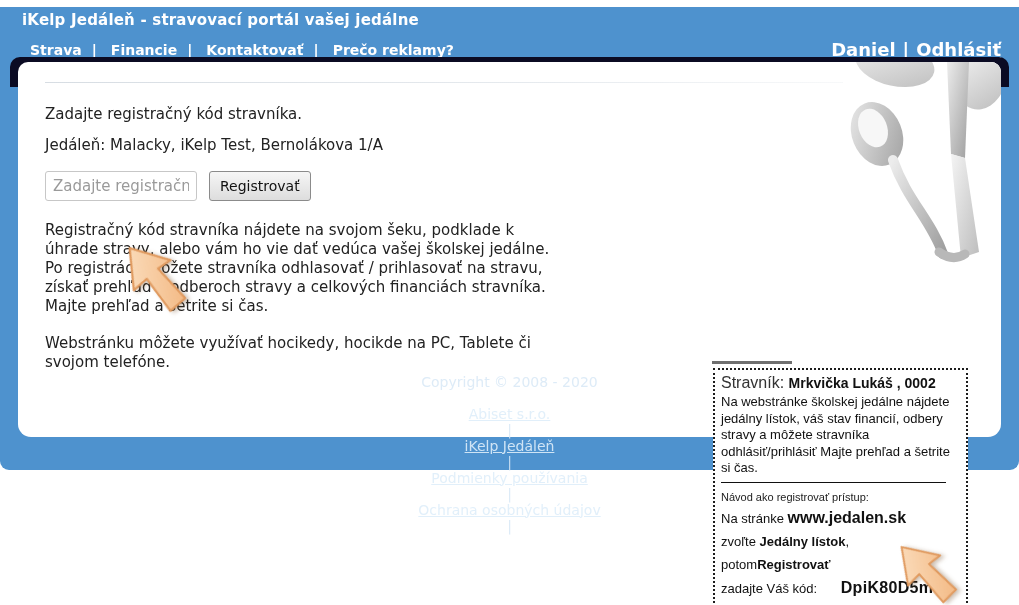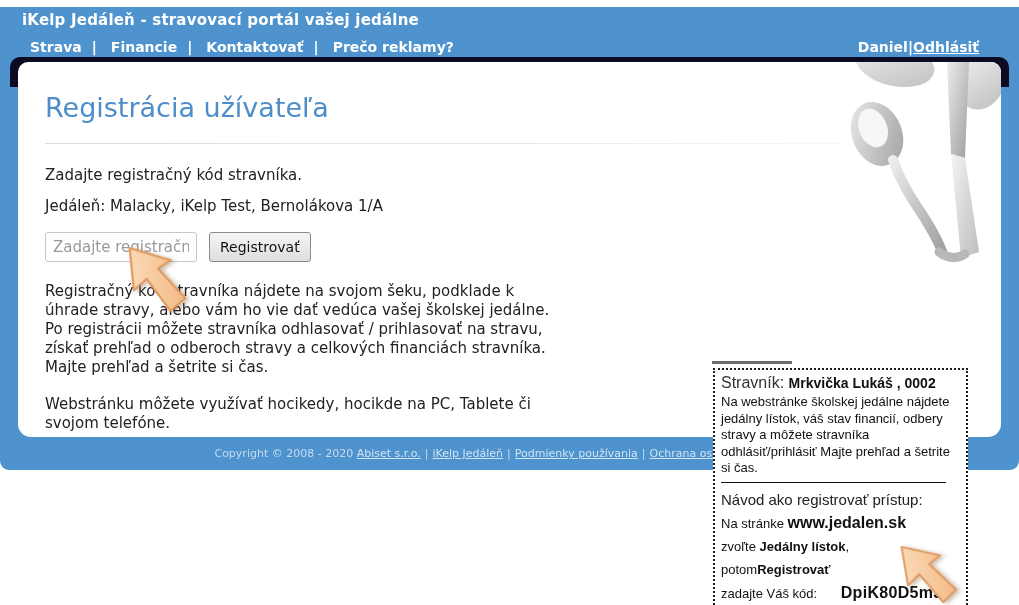--- a/index.html
+++ b/index.html
@@ -4,25 +4,25 @@
 <style>
   * { margin:0; padding:0; box-sizing:border-box; }
   html,body { background:#fff; }
   body { font-family:"DejaVu Sans","Liberation Sans",sans-serif; }
   .page { position:relative; width:1019px; height:605px; background:#fff; overflow:hidden; }
 
   
   .blue-shell { position:absolute; top:7px; left:0; width:1019px; height:463px;
                 background:#4e92ce; border-radius:0 0 9px 9px; }
   .site-title { padding:4px 0 0 22px; color:#fff; font-size:15px; font-weight:bold; letter-spacing:.2px; }
-  .nav-row { display:flex; justify-content:space-between; align-items:center; padding:10px 40px 0 30px; }
+  .nav-row { display:flex; justify-content:space-between; align-items:center; padding:10px 18px 0 30px; }
   .nav-left { display:flex; gap:10px; align-items:center; }
   .nav-item { color:#fff; font-size:14px; font-weight:bold; cursor:pointer; text-decoration:none; }
   .nav-sep { color:#fff; font-size:14px; font-weight:bold; margin-right:4px; }
-  .user-area { color:#fff; font-size:14px; font-weight:bold; display:flex; }
+  .user-area { color:#fff; font-size:18px; font-weight:bold; display:flex; gap:7px; }
   .logout-link { color:#fff; text-decoration:underline; cursor:pointer; }
 
   
   .dark-band { position:absolute; top:50px; left:10px; right:10px; height:30px;
                background:#0b0b23; border-radius:10px 10px 0 0; }
   .white-box { position:absolute; top:55px; left:18px; width:983px; height:375px;
                background:#fff; border-radius:10px 10px 13px 13px; overflow:hidden; }
 
   .page-title { margin:30px 0 0 27px; color:#4d8dc9; font-size:27px; font-weight:400; }
   .title-divider { height:1px; margin:20px 20px 0 27px;
@@ -40,35 +40,35 @@
                   border-radius:3px; cursor:pointer; }
   .para1 { margin:20px 0 0 27px; width:512px; }
   .para2 { margin:18px 0 0 27px; width:512px; }
 
   
   .cutlery { position:absolute; top:0; right:0; width:158px; height:212px; }
 
   
   .footer-band { position:absolute; left:0; bottom:0; width:100%; height:33px;
                  display:flex; align-items:center; justify-content:center;
-                 font-size:11px; color:rgba(215,232,246,.85); }
+                 font-size:14px; color:rgba(215,232,246,.85);flex-direction:column; }
   .footer-band a { color:rgba(222,237,249,.9); text-decoration:underline; cursor:pointer; }
   .f-sep { margin:0 4px; }
 
   
   .receipt-topline { position:absolute; left:712px; top:361px; width:80px; height:3px; background:#6f6f6f; z-index:6; }
   .receipt { position:absolute; left:713px; top:368px; width:255px; background:#fff;
              border:2px dotted #1c1c1c; padding:4px 6px 9px 6px; z-index:5;
              font-family:"Liberation Sans",sans-serif; color:#111; }
   .r-line1 { margin-bottom:2px; }
   .r-small { font-size:16px; color:#333; }
   .r-name { font-size:14px; font-weight:bold; }
   .r-desc { font-size:13px; line-height:16.5px; }
   .r-hr { border:none; border-top:1.5px solid #111; width:94%; margin:5px 0 3px 0; }
-  .r-howto { font-size:15px; color:#222; margin-bottom:3px;margin-top:8px; }
+  .r-howto { font-size:11px; color:#222; margin-bottom:3px;margin-top:8px; }
   .r-row { font-size:13px; line-height:23px; }
   .r-big { font-size:16px; font-weight:bold; }
   .r-bold { font-weight:bold; }
   .r-code { font-size:16px; font-weight:bold; margin-left:20px; letter-spacing:.3px; }
 
   
   .arrow { position:absolute; z-index:8; filter:drop-shadow(2px 3px 2px rgba(90,50,10,.3)); }
   .arrow-input { left:122px; top:238px; width:62px; height:80px; transform:rotate(-38deg); }
   .arrow-code { left:893px; top:536px; width:64px; height:74px; transform:rotate(-42deg); }
 </style>
@@ -117,21 +117,20 @@
         <ellipse cx="52" cy="2" rx="40" ry="22" fill="url(#metalB)" transform="rotate(12 52 2)"></ellipse>
         <ellipse cx="138" cy="18" rx="24" ry="30" fill="url(#metalB)" transform="rotate(18 138 18)"></ellipse>
         <polygon points="104,0 126,0 122,96 108,92" fill="url(#metalA)"></polygon>
         <polygon points="108,92 122,96 136,190 118,196" fill="url(#metalB)"></polygon>
         <ellipse cx="34" cy="72" rx="25" ry="33" fill="url(#metalA)" transform="rotate(-22 34 72)"></ellipse>
         <ellipse cx="30" cy="66" rx="14" ry="20" fill="#f7f7f7" transform="rotate(-22 30 66)"></ellipse>
         <path d="M50 98 C 64 138, 88 158, 100 192" stroke="url(#metalA)" stroke-width="10" fill="none" stroke-linecap="round"></path>
         <path d="M96 190 q 14 10 26 2" stroke="#b8b8b8" stroke-width="9" fill="none" stroke-linecap="round"></path>
       </svg>
 
-      <h1 class="page-title">Registrácia užívateľa</h1>
       <div class="title-divider"></div>
 
       <p class="txt instruction">Zadajte registračný kód stravníka.</p>
       <p class="txt canteen">Jedáleň: Malacky, iKelp Test, Bernolákova 1/A</p>
 
       <div class="form-row">
         <input class="code-input" type="text" placeholder="Zadajte registračný kód" style="">
         <button class="register-btn">Registrovať</button>
       </div>
 

